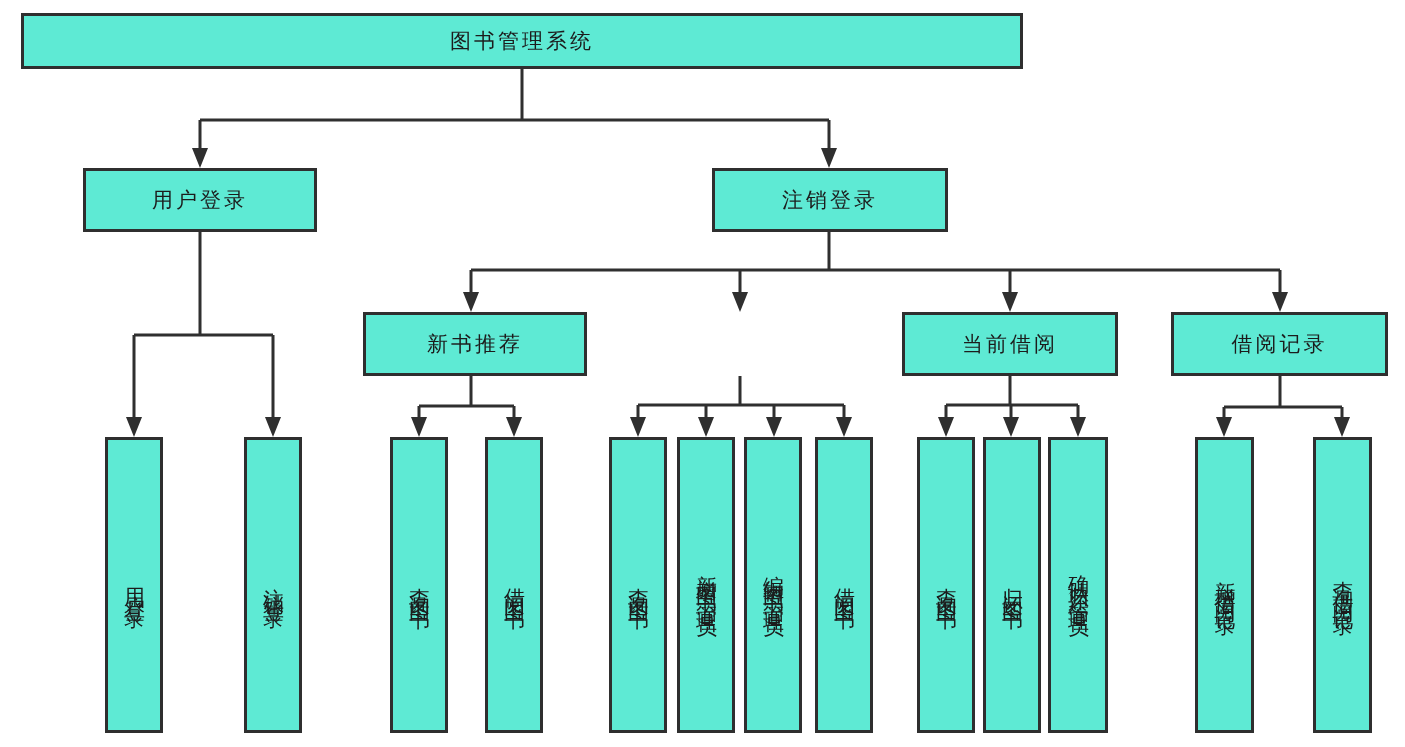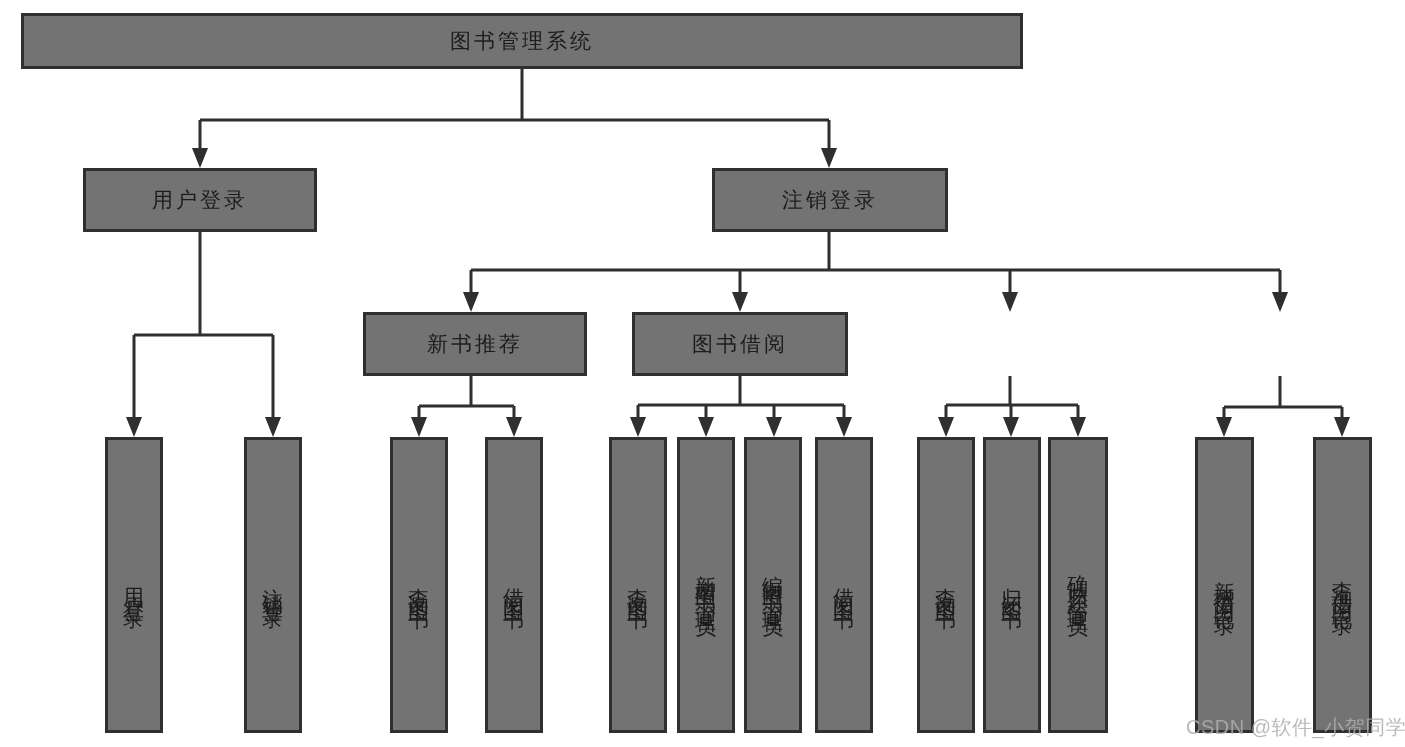--- a/index.html
+++ b/index.html
@@ -12,24 +12,25 @@
   html,body{margin:0;padding:0;background:var(--background,#fff);}
   body{font-family:"Liberation Sans","DejaVu Sans",sans-serif;}
   #canvas{
     position:relative;width:1405px;height:747px;overflow:hidden;
     background:var(--background,#fff);
   }
   #wires{position:absolute;left:0;top:0;width:1405px;height:747px;}
   .ln{stroke:var(--line,#2f2f2f);stroke-width:3;fill:none;stroke-linejoin:miter;}
   .ah{fill:var(--line,#2f2f2f);stroke:none;}
   .node{
-    position:absolute;box-sizing:border-box;background:#737373;
+    position:absolute;box-sizing:border-box;background:#5eead4;
     border:3px solid var(--box_border,#2f2f2f);
     display:flex;align-items:center;justify-content:center;
     color:var(--text,#1c1c1c);
+    font-family:Liberation Serif, serif;
   }
   .hnode{font-size:21px;letter-spacing:3px;white-space:nowrap;}
   .vnode{top:437px;height:296px;width:58px;}
   .vnode .vtext{
     writing-mode:vertical-rl;text-orientation:mixed;
     font-size:21px;letter-spacing:7px;line-height:1;white-space:nowrap;
     color:var(--text,#1c1c1c);
   }
   
   #n-root   {left:21px;  top:13px;  width:1002px;height:56px;}
@@ -109,21 +110,22 @@
       <polygon class="ah" points="1334,417 1350,417 1342,437"></polygon>
     </g>
   </svg>
 
   <div class="node hnode" id="n-root">图书管理系统</div>
 
   <div class="node hnode" id="n-l2a">用户登录</div>
   <div class="node hnode" id="n-l2b">注销登录</div>
 
   <div class="node hnode" id="n-l3a">新书推荐</div>
-  <div class="node hnode" id="n-l3b">图书借阅</div>
+  <div class="node hnode" id="n-l3c">当前借阅</div>
+  <div class="node hnode" id="n-l3d">借阅记录</div>
 
   <div class="node vnode" id="lf1">
     <span class="vtext">用户登录</span>
   </div>
   <div class="node vnode" id="lf2">
     <span class="vtext">注销登录</span>
   </div>
 
   <div class="node vnode" id="lf3">
     <span class="vtext">查询图书</span>
@@ -155,14 +157,13 @@
     <span class="vtext">确认归还（管理员）</span>
   </div>
 
   <div class="node vnode" id="lf12">
     <span class="vtext">新增借阅记录</span>
   </div>
   <div class="node vnode" id="lf13">
     <span class="vtext">查询借阅记录</span>
   </div>
 
-  <div id="watermark">CSDN @软件_小贺同学</div>
 </div>
 
 </body></html>

